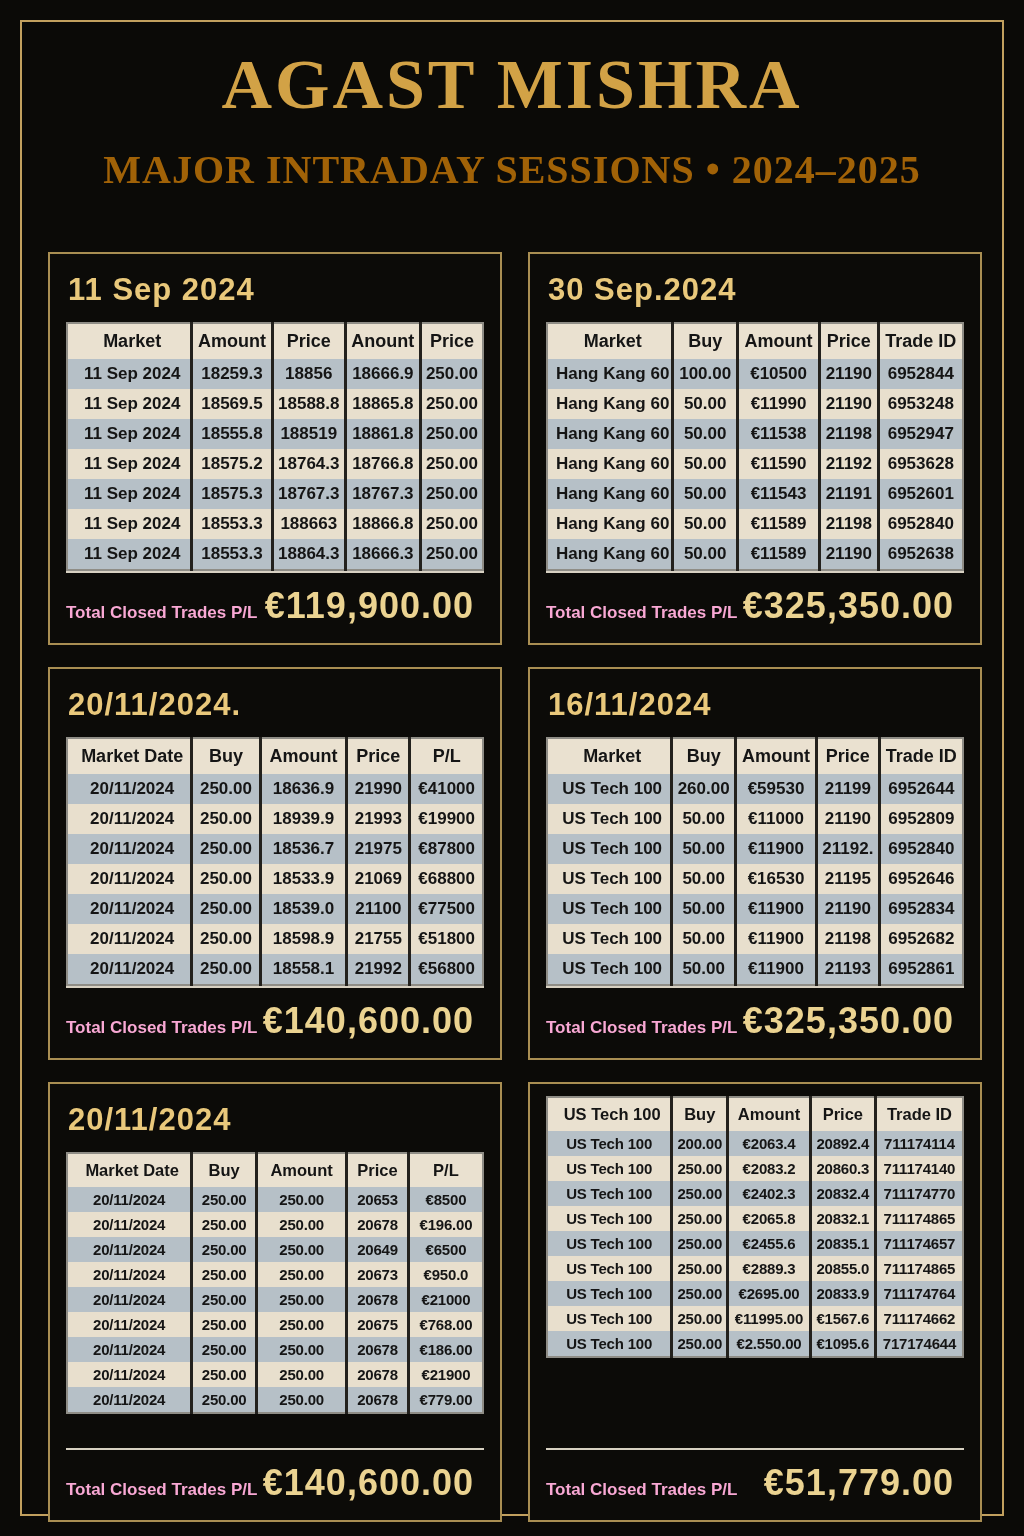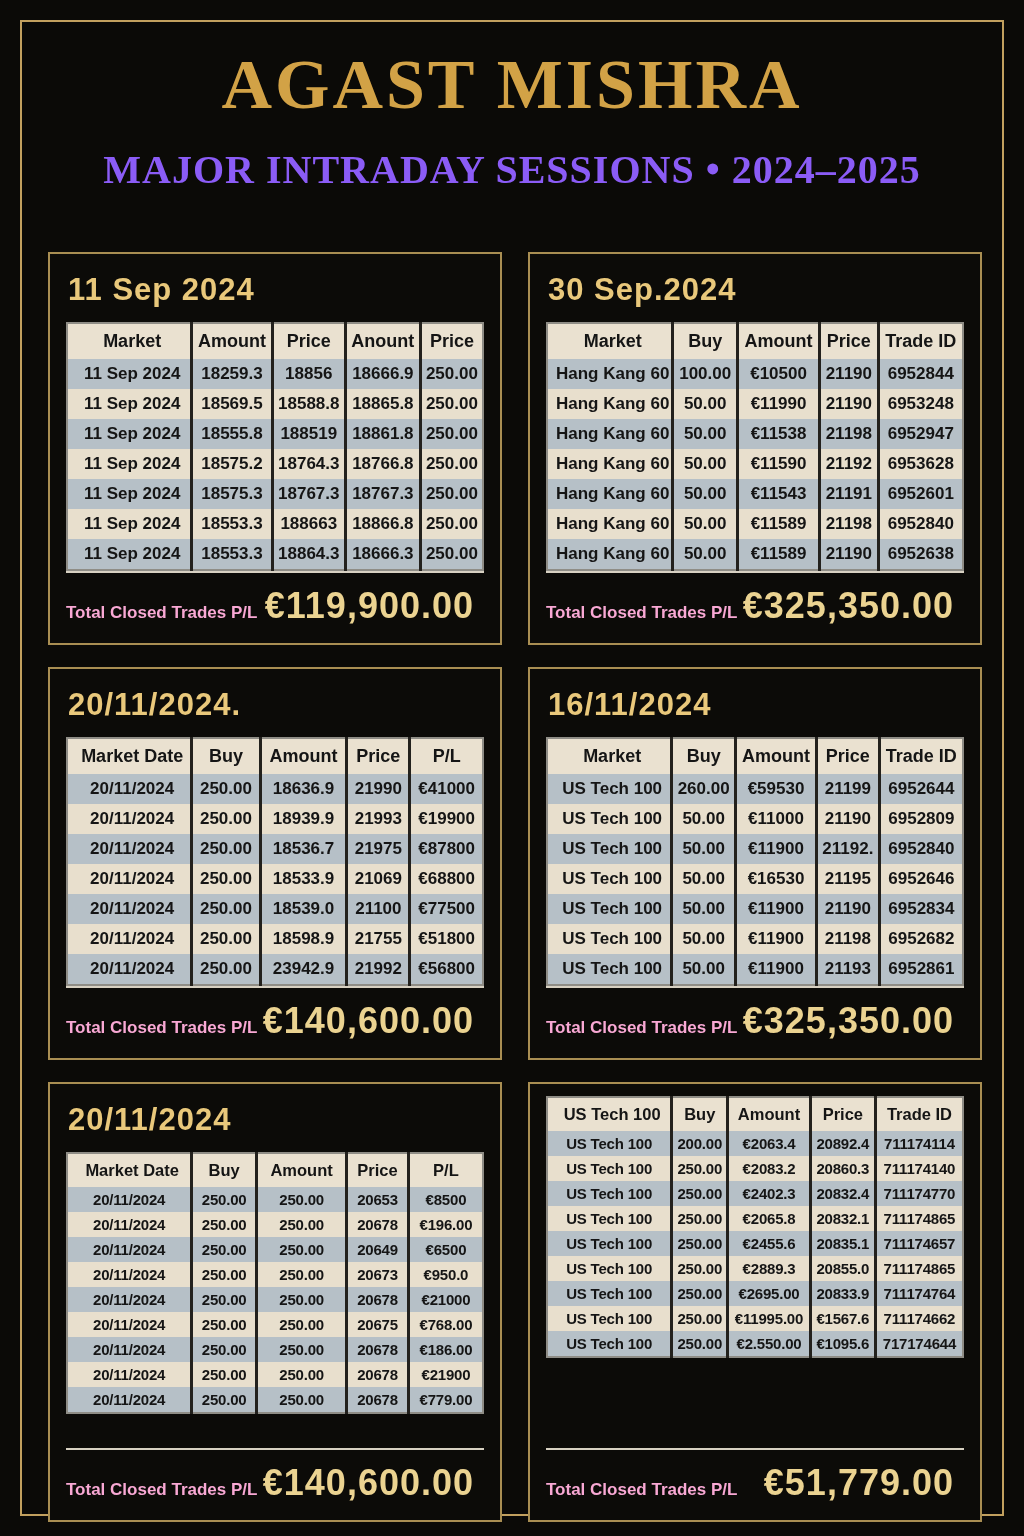--- a/index.html
+++ b/index.html
@@ -22,21 +22,21 @@
     font-size:70px;
     color:#d2a246;
     letter-spacing:3px;
     margin:0;
     line-height:1;
   }
   .poster-subtitle{
     font-family:"Liberation Serif",serif;
     font-weight:bold;
     font-size:40px;
-    color:#8b5cf6;
+    color:#a16207;
     letter-spacing:1px;
     margin:30px 0 0 0;
     line-height:1;
   }
   .panels-grid{
     position:absolute;
     left:48px; right:42px; top:252px; bottom:14px;
     display:grid;
     grid-template-columns:1fr 1fr;
     grid-template-rows:auto auto 1fr;
@@ -310,21 +310,21 @@
           <tr>
             <td>20/11/2024</td>
             <td>250.00</td>
             <td>18598.9</td>
             <td>21755</td>
             <td>€51800</td>
           </tr>
           <tr>
             <td>20/11/2024</td>
             <td>250.00</td>
-            <td>23942.9</td>
+            <td>18558.1</td>
             <td>21992</td>
             <td>€56800</td>
           </tr>
         </tbody>
     </table>
     <div class="total-row">
       <span class="total-label">Total Closed Trades P/L</span>
       <span class="total-value">€140,600.00</span>
     </div>
   </div>

